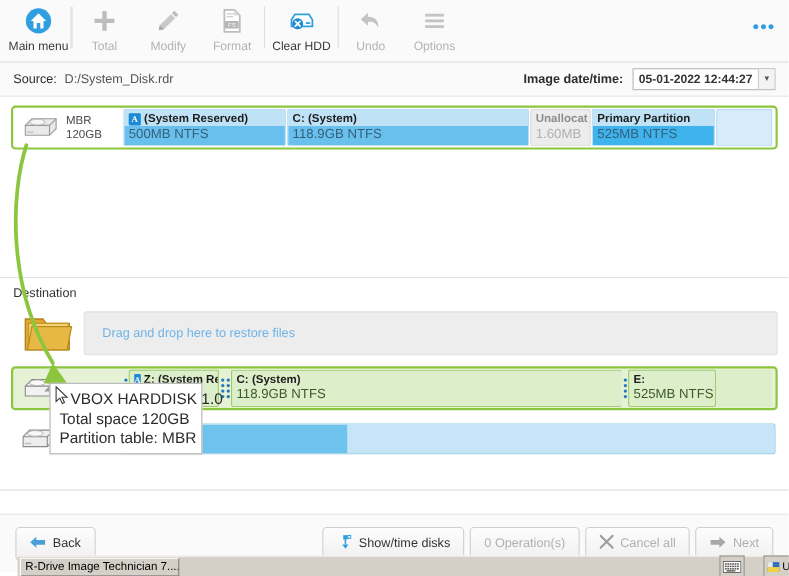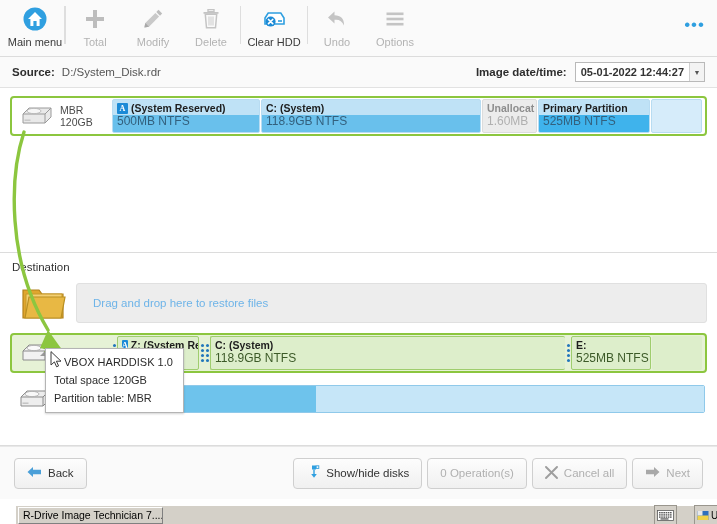--- a/index.html
+++ b/index.html
@@ -67,21 +67,21 @@
   .source-bar {
     height: 31px;
     background: #fafafa;
     border-bottom: 1px solid #e2e2e2;
     display: flex;
     align-items: center;
     padding: 0 12px;
     font-size: 11.5px;
     color: #333;
   }
-  .source-label { font-weight: bold; color: #2d2d2d; }
+  .source-label { font-weight: normal; color: #2d2d2d; }
   .source-value { margin-left: 7px; color: #555; }
   .img-dt-label { margin-left: auto; font-weight: bold; color: #2d2d2d; }
   .img-dt-box {
     margin-left: 8px;
     height: 20px;
     min-width: 130px;
     border: 1px solid #b9b9b9;
     background: #fff;
     display: flex;
     align-items: center;
@@ -288,41 +288,42 @@
   
   .tooltip {
     position: absolute;
     left: 45px;
     top: 348px;
     width: 139px;
     background: #ffffff;
     border: 1px solid #b4b4b4;
     z-index: 60;
     padding: 4px 0 5px 0;
-    font-size: 11px;
+    font-size: 14px;
     color: #2b2b2b;
     box-shadow: 0 1px 2px rgba(0,0,0,.18);
   }
   .tooltip .tt-line { padding: 2px 6px 2px 8px; line-height: 14px; white-space: nowrap; }
   .tooltip .tt-title { padding-left: 18px; }
   .cursor-arrow {
     position: absolute;
     left: 4px; top: 2px;
     width: 13px; height: 17px;
   }
 
   
   .btn-bar {
     position: relative;
     height: 53px;
     background: #fafafa;
     border-top: 1px solid #e8e8e8;
     display: flex;
     align-items: center;
     padding: 0 14px;
+    margin-top: 21px;
   }
   .btn {
     height: 31px;
     border: 1px solid #cfcfcf;
     border-radius: 4px;
     background: linear-gradient(to bottom, #fdfdfd, #f0f0f0);
     display: flex;
     align-items: center;
     justify-content: center;
     gap: 6px;
@@ -410,32 +411,34 @@
       <span class="ico">
         <svg width="24" height="24" viewBox="0 0 24 24">
           <path d="M17.5 2.8 l3.7 3.7 -2.2 2.2 -3.7 -3.7 z" fill="#bdbdbd"></path>
           <path d="M14.4 5.9 l3.7 3.7 -10.1 10.1 -4.6 0.9 0.9 -4.6 z" fill="#c9c9c9"></path>
           <path d="M3.4 20.6 l0.9 -4.6 3.7 3.7 z" fill="#a8a8a8"></path>
         </svg>
       </span>
       <span class="lbl">Modify</span>
     </div>
 
-
     <div class="tb-item disabled">
       <span class="ico">
         <svg width="24" height="24" viewBox="0 0 24 24">
-          <path d="M4.5 5 h15 v1.8 h-15 z" fill="#c4c4c4"></path>
-          <path d="M9 2.6 h6 v2.2 h-6 z" fill="none" stroke="#c4c4c4" stroke-width="1.4"></path>
-          <path d="M6.3 7.2 h11.4 l-1.2 13.6 h-9 z" fill="none" stroke="#c4c4c4" stroke-width="1.5"></path>
-          <path d="M10 9.5 v9 M12 9.5 v9 M14 9.5 v9" stroke="#d2d2d2" stroke-width="1.2"></path>
+          <path d="M5 2 h9 l5 5 v15 h-14 z" fill="#ffffff" stroke="#bdbdbd" stroke-width="1.6"></path>
+          <path d="M14 2 l5 5 h-5 z" fill="#d8d8d8"></path>
+          <rect x="7" y="5" width="7" height="1.2" fill="#cfcfcf"></rect>
+          <rect x="7" y="7.6" width="6" height="1.2" fill="#cfcfcf"></rect>
+          <rect x="5.6" y="12" width="12.4" height="7" rx="1" fill="#b5b5b5"></rect>
+          <text x="11.8" y="17.4" font-size="5.4" fill="#ffffff" text-anchor="middle" font-family="Liberation Sans, sans-serif">FS</text>
         </svg>
       </span>
-      <span class="lbl">Delete</span>
-    </div>
+      <span class="lbl">Format</span>
+    </div>
+
 
     <div class="tb-sep"></div>
 
     <div class="tb-item" style="width:66px">
       <span class="ico">
         <svg width="26" height="24" viewBox="0 0 26 24">
           <path d="M4 11 l3.2 -5 h12.6 l3.2 5 v6 h-19 z" fill="#ffffff" stroke="#2f9fe0" stroke-width="1.6"></path>
           <rect x="17" y="13.2" width="4" height="1.6" fill="#2f9fe0"></rect>
           <circle cx="9.6" cy="14.6" r="5" fill="#1b8ad6"></circle>
           <path d="M7.5 12.5 l4.2 4.2 M11.7 12.5 l-4.2 4.2" stroke="#ffffff" stroke-width="1.7" stroke-linecap="round"></path>
@@ -637,21 +640,21 @@
     <div class="btn-right-group">
       <div class="btn">
         <span>
           <svg width="14" height="14" viewBox="0 0 14 14">
             <rect x="6" y="0.5" width="4" height="4" fill="#2f9fe0"></rect>
             <rect x="10.2" y="0.8" width="2.6" height="2.6" fill="none" stroke="#2f9fe0" stroke-width="0.9"></rect>
             <path d="M8 4.5 L8 9" stroke="#2f9fe0" stroke-width="1.4"></path>
             <path d="M5.2 9 L10.8 9 L8 12.8 Z" fill="#2f9fe0"></path>
           </svg>
         </span>
-        <span>Show/hide disks</span>
+        <span>Show/time disks</span>
       </div>
 
       <div class="btn disabled">
         <span>0 Operation(s)</span>
       </div>
 
       <div class="btn disabled">
         <span>
           <svg width="13" height="13" viewBox="0 0 13 13">
             <path d="M1 1 L12 12 M12 1 L1 12" stroke="#9e9e9e" stroke-width="1.9" stroke-linecap="round"></path>

